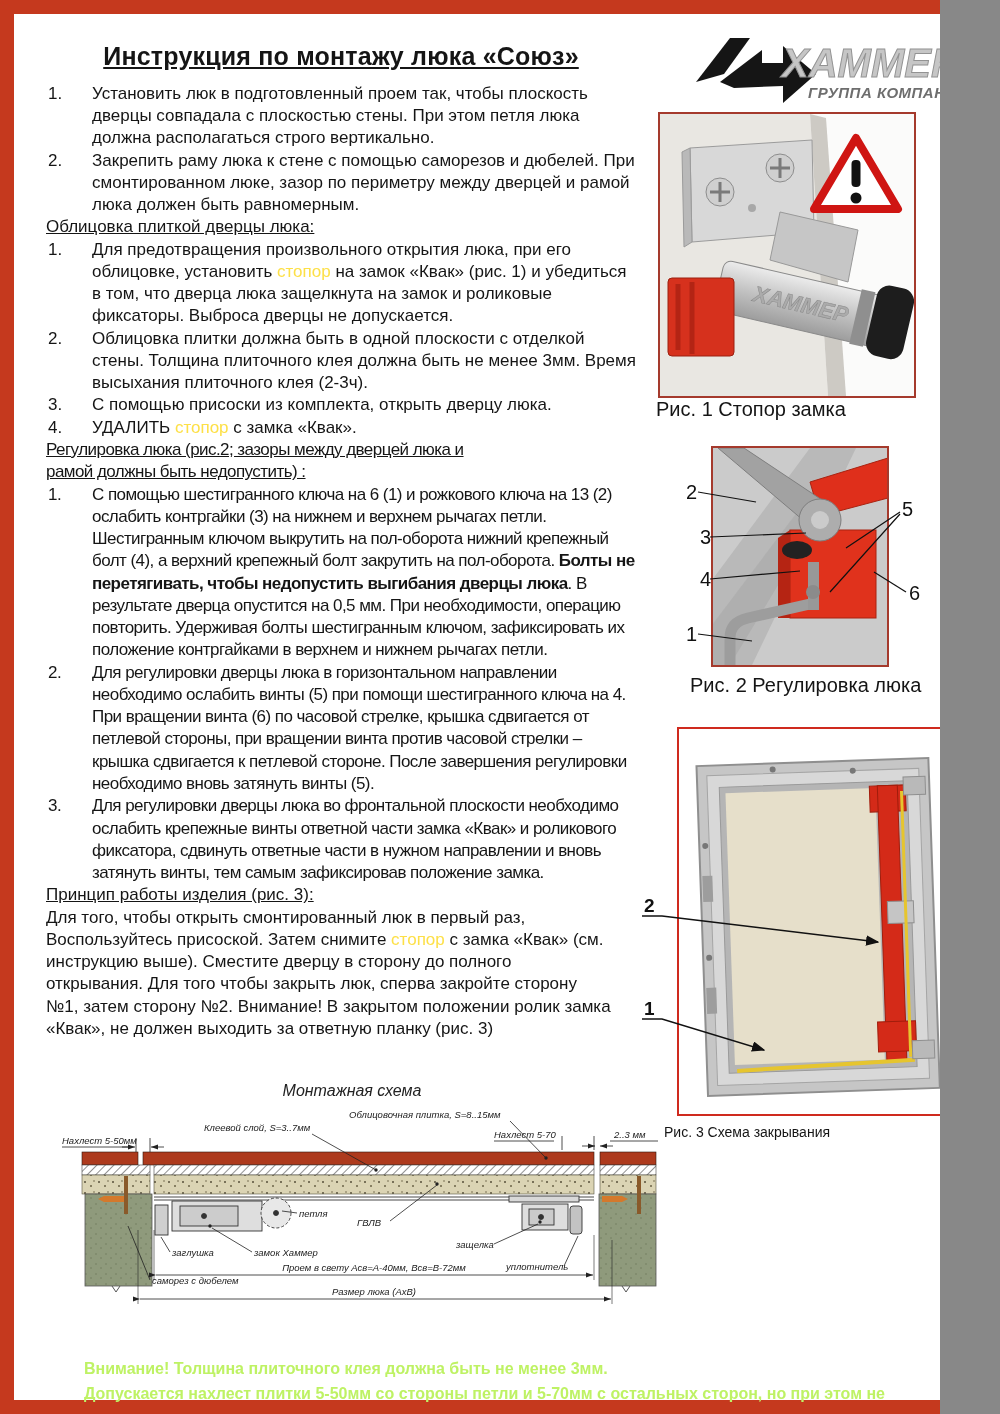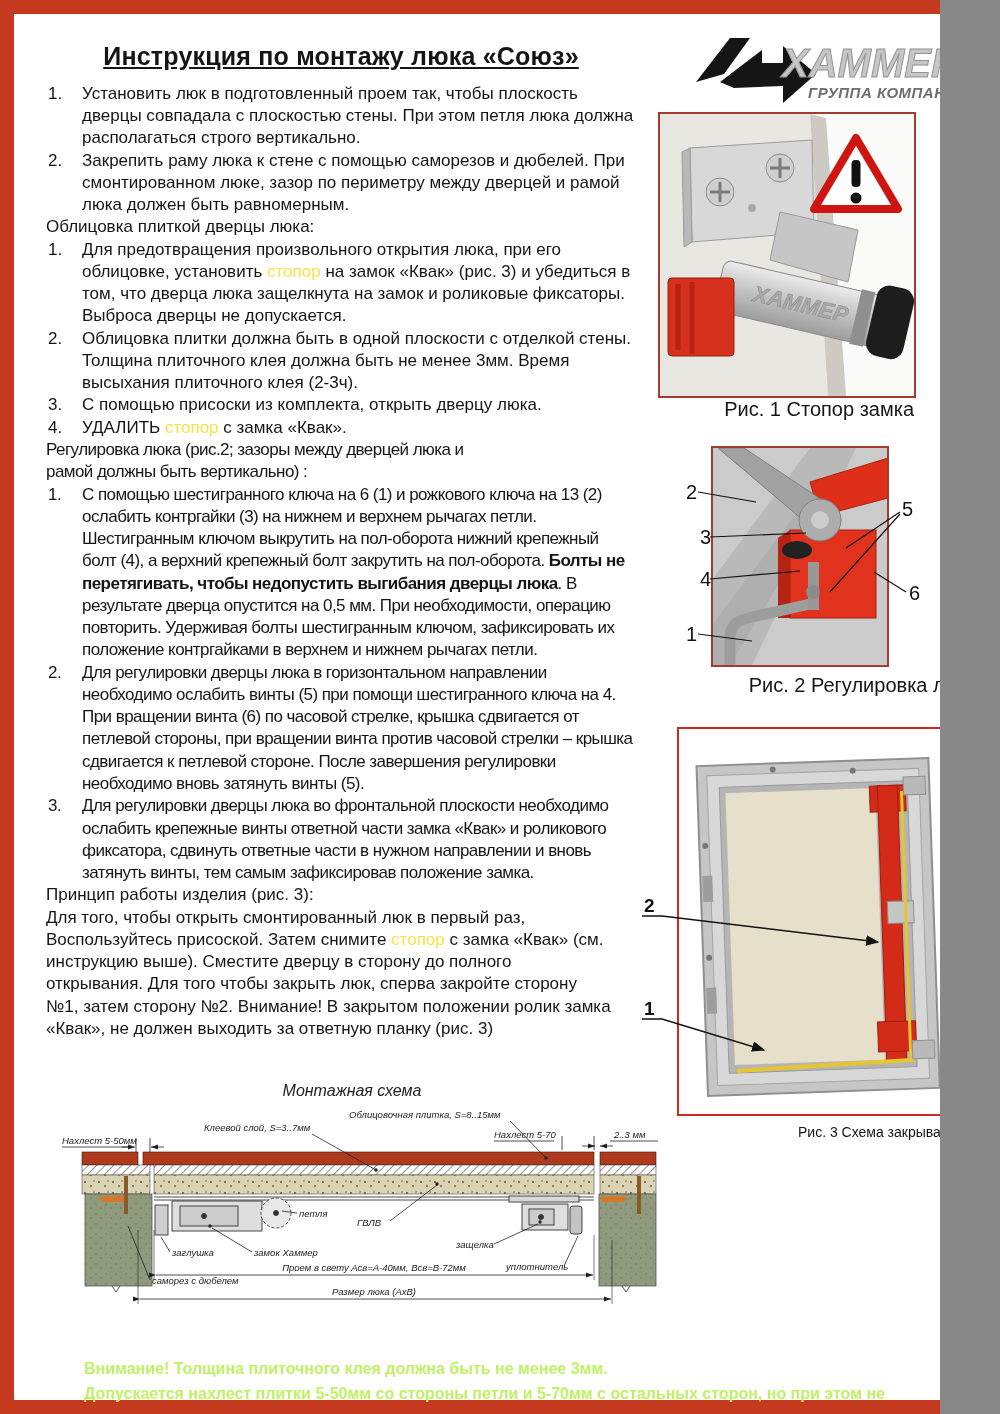--- a/index.html
+++ b/index.html
@@ -4,28 +4,28 @@
 <style>
   html,body{margin:0;padding:0;background:#888;}
   .page{position:relative;width:940px;height:1414px;background:#c5391e;
         font-family:"Liberation Sans",sans-serif;color:#151515;overflow:hidden;}
   .inner{position:absolute;left:14px;top:14px;width:972px;height:1386px;background:#ffffff;}
   .leftcol{position:absolute;left:46px;top:36px;width:590px;font-size:17px;line-height:1.31;}
   h1.title{font-size:25px;font-weight:bold;text-decoration:underline;text-align:center;
            margin:4px 0 10px 0;letter-spacing:0.2px;}
   .li{display:flex;}
   .num{flex:0 0 34px;padding-left:2px;}
-  .txt{flex:1;}
-  .sechead{margin:0;}
+  .txt{flex:1;margin-left:10px;}
+  .sechead{text-decoration:underline;margin:0;}
   .cond{letter-spacing:-0.55px;}
   .red{color:#fde047;}
   .b{font-weight:bold;}
   .abs{position:absolute;}
   .figbox{position:absolute;}
-  .figcap{position:absolute;font-size:20px;text-align:right;}
+  .figcap{position:absolute;font-size:20px;text-align:left;}
   .warn{position:absolute;left:84px;top:1356px;width:886px;color:#bef264;
         font-weight:bold;font-size:16px;line-height:25px;}
   svg text{font-family:"Liberation Sans",sans-serif;}
   .cad{font-style:italic;}
 </style>
 </head>
 <body>
 
 <div class="page">
   <div class="inner"></div>
@@ -41,37 +41,37 @@
       <div class="li">
         <span class="num">2.</span>
         <span class="txt">Закрепить раму люка к стене с помощью саморезов и дюбелей. При смонтированном люке, зазор по периметру между дверцей и рамой люка должен быть равномерным.</span>
       </div>
     </div>
 
     <p class="sechead">Облицовка плиткой дверцы люка:</p>
     <div>
       <div class="li">
         <span class="num">1.</span>
-        <span class="txt"><span>Для предотвращения произвольного открытия люка, при его облицовке, установить </span><span class="red">стопор</span><span> на замок «Квак» (рис. 3) и убедиться в том, что дверца люка защелкнута на замок и роликовые фиксаторы. Выброса дверцы не допускается.</span></span>
+        <span class="txt"><span>Для предотвращения произвольного открытия люка, при его облицовке, установить </span><span class="red">стопор</span><span> на замок «Квак» (рис. 1) и убедиться в том, что дверца люка защелкнута на замок и роликовые фиксаторы. Выброса дверцы не допускается.</span></span>
       </div>
       <div class="li">
         <span class="num">2.</span>
         <span class="txt">Облицовка плитки должна быть в одной плоскости с отделкой стены. Толщина плиточного клея должна быть не менее 3мм. Время высыхания плиточного клея (2-3ч).</span>
       </div>
       <div class="li">
         <span class="num">3.</span>
         <span class="txt">С помощью присоски из комплекта, открыть дверцу люка.</span>
       </div>
       <div class="li">
         <span class="num">4.</span>
         <span class="txt"><span>УДАЛИТЬ </span><span class="red">стопор</span><span> с замка «Квак».</span></span>
       </div>
     </div>
 
-    <p class="sechead cond" style="margin:0"><span>Регулировка люка (рис.2; зазоры между дверцей люка и</span><br><span>рамой должны быть вертикально) :</span></p>
+    <p class="sechead cond" style="margin:0"><span>Регулировка люка (рис.2; зазоры между дверцей люка и</span><br><span>рамой должны быть недопустить) :</span></p>
     <div class="cond">
       <div class="li">
         <span class="num">1.</span>
         <span class="txt"><span>С помощью шестигранного ключа на 6 (1) и рожкового ключа на 13 (2) ослабить контргайки (3) на нижнем и верхнем рычагах петли. Шестигранным ключом выкрутить на пол-оборота нижний крепежный болт (4), а верхний крепежный болт закрутить на пол-оборота. </span><span class="b">Болты не перетягивать, чтобы недопустить выгибания дверцы люка</span><span>. В результате дверца опустится на 0,5 мм. При необходимости, операцию повторить. Удерживая болты шестигранным ключом, зафиксировать их положение контргайками в верхнем и нижнем рычагах петли.</span></span>
       </div>
       <div class="li">
         <span class="num">2.</span>
         <span class="txt">Для регулировки дверцы люка в горизонтальном направлении необходимо ослабить винты (5) при помощи шестигранного ключа на 4. При вращении винта (6) по часовой стрелке, крышка сдвигается от петлевой стороны, при вращении винта против часовой стрелки – крышка сдвигается к петлевой стороне. После завершения регулировки необходимо вновь затянуть винты (5).</span>
       </div>
       <div class="li">

